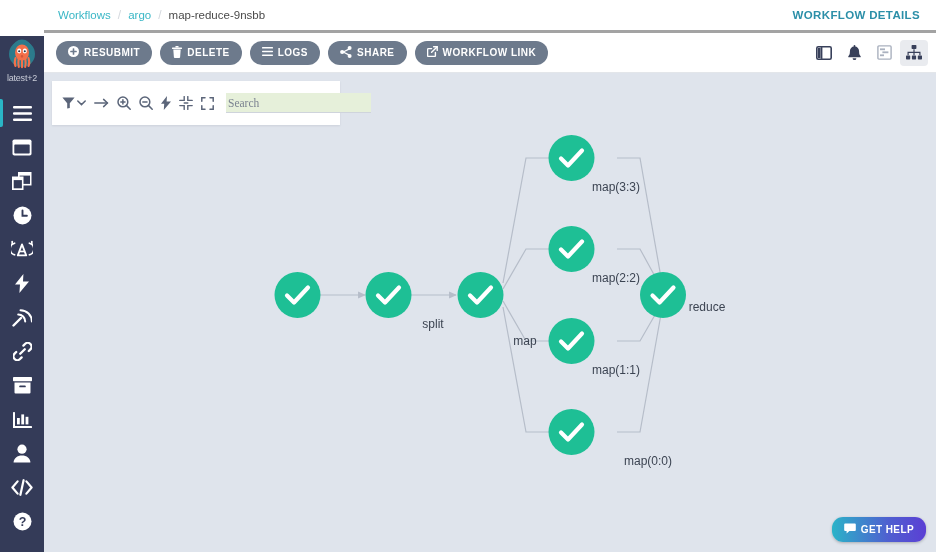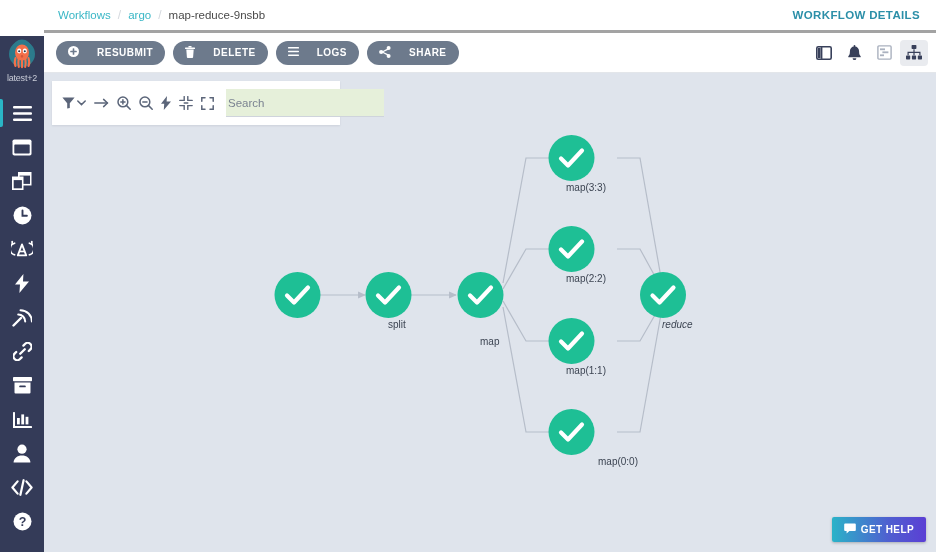--- a/index.html
+++ b/index.html
@@ -67,21 +67,21 @@
     display: flex; align-items: center; justify-content: space-between;
     padding: 0 8px 0 12px;
     border-bottom: 1px solid #e3e6ea;
     flex: 0 0 40px;
   }
   .btn-group { display: flex; align-items: center; gap: 8px; }
   .pill-btn {
     height: 24px; border-radius: 12px;
     background: #6d7a8c; color: #fff;
     border: none; cursor: pointer;
-    display: inline-flex; align-items: center; gap: 18px;
+    display: inline-flex; align-items: center; gap: 5px;
     padding: 0 12px;
     font-size: 10px; letter-spacing: 0.5px; font-weight: 600;
     font-family: "Liberation Sans", sans-serif;
     white-space: nowrap;
   }
   .pill-btn svg { flex: 0 0 auto; }
   .view-icons { display: flex; align-items: center; gap: 2px; }
   .view-btn {
     width: 28px; height: 26px; border-radius: 4px;
     display: flex; align-items: center; justify-content: center;
@@ -100,42 +100,42 @@
     background: #fff;
     display: flex; align-items: center;
     padding: 0 10px; gap: 8px;
     box-shadow: 0 1px 2px rgba(40,50,70,0.10);
   }
   .tb-icon {
     display: flex; align-items: center; justify-content: center;
     color: #5b6579; cursor: pointer; height: 20px;
   }
   .tb-search {
-    flex: 1; height: 28px; margin-left: 4px;
+    flex: 1; height: 20px; margin-left: 4px;
     border: none; border-bottom: 1px solid #cfd4dc;
     background: #e6f0da;
     font-size: 11.5px; color: #7b8391;
-    font-family: Liberation Sans, sans-serif;
+    font-family: Liberation Serif, serif;
     outline: none; padding: 0 2px;
   }
   .tb-search::placeholder { color: #7b8391; }
 
   .graph-svg { position: absolute; inset: 0; }
 
   .node-label {
-    position: absolute; 
-    font-size: 10px; color: #3c4452;
+    position: absolute; text-align: center;
+    font-size: 12px; color: #3c4452;
     line-height: 13px; white-space: pre-line;
     transform: translateX(-50%);
     pointer-events: none;
   }
 
   .get-help {
     position: absolute; right: 10px; bottom: 10px;
-    height: 25px; border-radius: 2px;
+    height: 25px; border-radius: 11px;
     background: linear-gradient(90deg, #2bb3c8 0%, #4f5fd0 60%, #5b3fd4 100%);
     color: #fff; border: none; cursor: pointer;
     display: inline-flex; align-items: center; gap: 5px;
     padding: 0 12px;
     font-size: 10px; font-weight: 700; letter-spacing: 0.4px;
     font-family: "Liberation Sans", sans-serif;
     box-shadow: 0 1px 3px rgba(0,0,0,0.25);
   }
 </style>
 </head>
@@ -343,20 +343,32 @@
                   <circle cx="2.2" cy="6" r="2.1"></circle>
                   <circle cx="9.6" cy="10" r="2"></circle>
                   <path d="M3.4 5.2 L8.6 2.6 l0.6 1.1 L4 6.3z"></path>
                   <path d="M4 5.7 L9.2 8.3 l-0.6 1.1 L3.4 6.8z"></path>
                 </g>
               </svg>
           </span>
           <span>SHARE</span>
         </button>
 
+        <button class="pill-btn">
+          <span>
+            <svg width="11" height="11" viewBox="0 0 11 11">
+                <g fill="none" stroke="#fff" stroke-width="1.4" stroke-linecap="round">
+                  <path d="M8.4 6.4v3.3a0.8 0.8 0 0 1-0.8 0.8H1.4a0.8 0.8 0 0 1-0.8-0.8V3.4a0.8 0.8 0 0 1 0.8-0.8h3.2"></path>
+                  <path d="M6.6 0.8h3.6v3.6"></path>
+                  <path d="M4.6 6.3 L10 0.9"></path>
+                </g>
+              </svg>
+          </span>
+          <span>WORKFLOW LINK</span>
+        </button>
       </div>
 
       <div class="view-icons">
         <div class="view-btn">
           <svg width="16" height="14" viewBox="0 0 16 14">
               <g fill="none" stroke="#38405a" stroke-width="1.6">
                 <rect x="0.8" y="0.8" width="14.4" height="12.4" rx="1.4"></rect>
                 <path d="M5.6 1.1v11.8"></path>
               </g>
               <rect x="1.9" y="1.9" width="2.7" height="10.2" fill="#38405a"></rect>
@@ -516,21 +528,21 @@
           <path d="M608.5 222.5 L615.5 229.5 L629.5 214.5" stroke="#fff" stroke-width="4.2" fill="none" stroke-linecap="round" stroke-linejoin="round"></path>
         </g>
       </svg>
 
       <div class="node-label" style="left:389px; top:245px; width:90px;">split</div>
       <div class="node-label" style="left:481px; top:262px; width:90px;">map</div>
       <div class="node-label" style="left:572px; top:108px; width:100px;">map(3:3)</div>
       <div class="node-label" style="left:572px; top:199px; width:100px;">map(2:2)</div>
       <div class="node-label" style="left:572px; top:291px; width:100px;">map(1:1)</div>
       <div class="node-label" style="left:604px; top:382px; width:100px;">map(0:0)</div>
-      <div class="node-label" style="left:663px; top:245px; width:90px;font-style:italic;">reduce</div>
+      <div class="node-label" style="left:663px; top:228px; width:90px;">reduce</div>
 
       <button class="get-help">
         <span>
           <svg width="12" height="11" viewBox="0 0 12 11">
               <path d="M1.1 0.6h9.8a0.9 0.9 0 0 1 0.9 0.9v5.6a0.9 0.9 0 0 1-0.9 0.9H5.4L2.6 10.4V8H1.1a0.9 0.9 0 0 1-0.9-0.9V1.5A0.9 0.9 0 0 1 1.1 0.6z" fill="#fff"></path>
             </svg>
         </span>
         <span>GET HELP</span>
       </button>
     </div>

